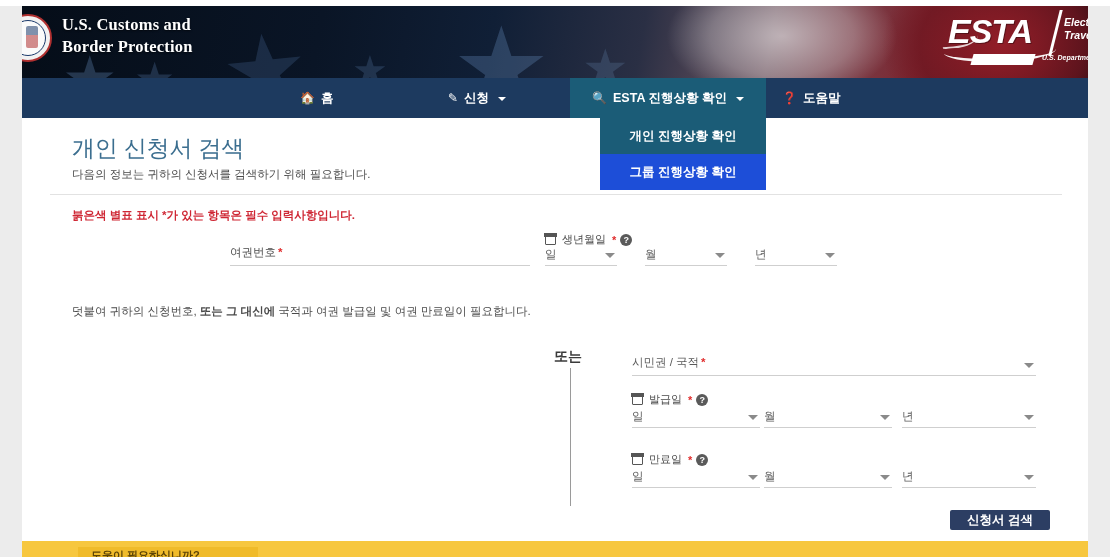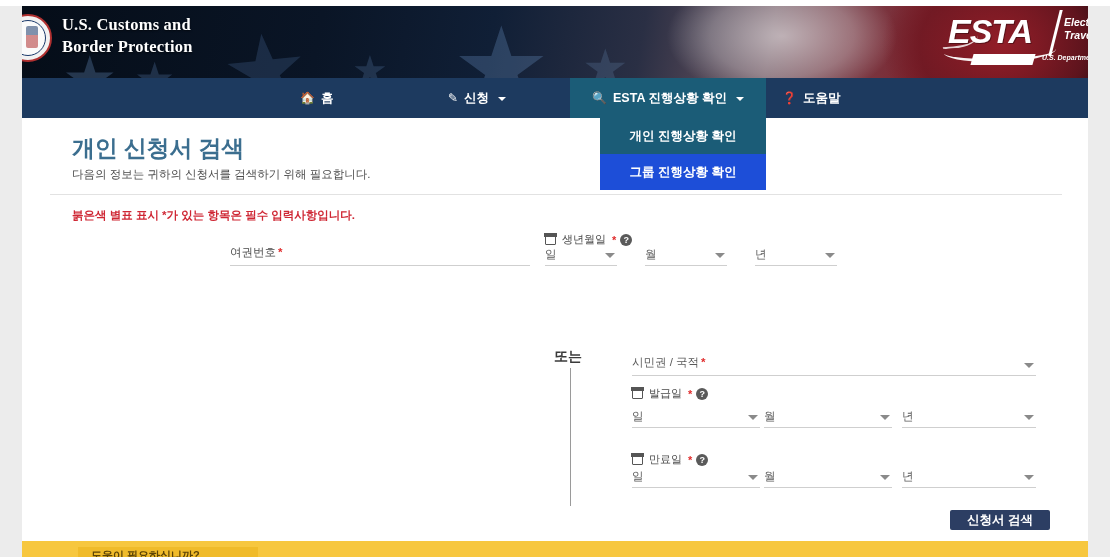--- a/index.html
+++ b/index.html
@@ -198,21 +198,21 @@
   
   .content {
     position: absolute; top: 118px; left: 22px;
     width: 1066px; height: 420px;
     background: #ffffff;
   }
   .page-title {
     position: absolute; left: 50px; top: 15px;
     color: #3b6e8f;
     font-size: 23px;
-    font-weight: 700;
+    font-weight: 400;
     letter-spacing: -.2px;
   }
   .page-sub {
     position: absolute; left: 50px; top: 49px;
     color: #4a4a4a;
     font-size: 11.5px;
   }
   .hr {
     position: absolute; left: 28px; top: 76px;
     width: 1012px; height: 1px;
@@ -451,33 +451,36 @@
   </div>
   <div class="sel" style="left:623px; top:126px; width:82px;">
     <span class="sel-val">월</span>
     <span class="arrow"></span>
   </div>
   <div class="sel" style="left:733px; top:126px; width:82px;">
     <span class="sel-val">년</span>
     <span class="arrow"></span>
   </div>
 
+  <div class="mid-note">
+    <span>덧붙여 귀하의 신청번호, </span><b>또는 그 대신에</b><span> 국적과 여권 발급일 및 여권 만료일이 필요합니다.</span>
+  </div>
 
 
   <div class="or-text">또는</div>
   <div class="v-divider"></div>
 
   <div class="sel" style="left:610px; top:232px; width:404px; height:26px;">
     <span class="sel-val" style="bottom:5px;">
       <span>시민권 / 국적</span><span class="req">*</span>
     </span>
     <span class="arrow"></span>
   </div>
 
-  <div class="grp-label" style="left:610px; top:268px;">
+  <div class="grp-label" style="left:610px; top:274px;">
     <span class="cal-ico"></span>
     <span>발급일</span>
       <span class="req">*</span>
     <span class="help-ico">?</span>
   </div>
   <div class="sel" style="left:610px; top:288px; width:128px;">
     <span class="sel-val">일</span>
     <span class="arrow"></span>
   </div>
   <div class="sel" style="left:742px; top:288px; width:128px;">

